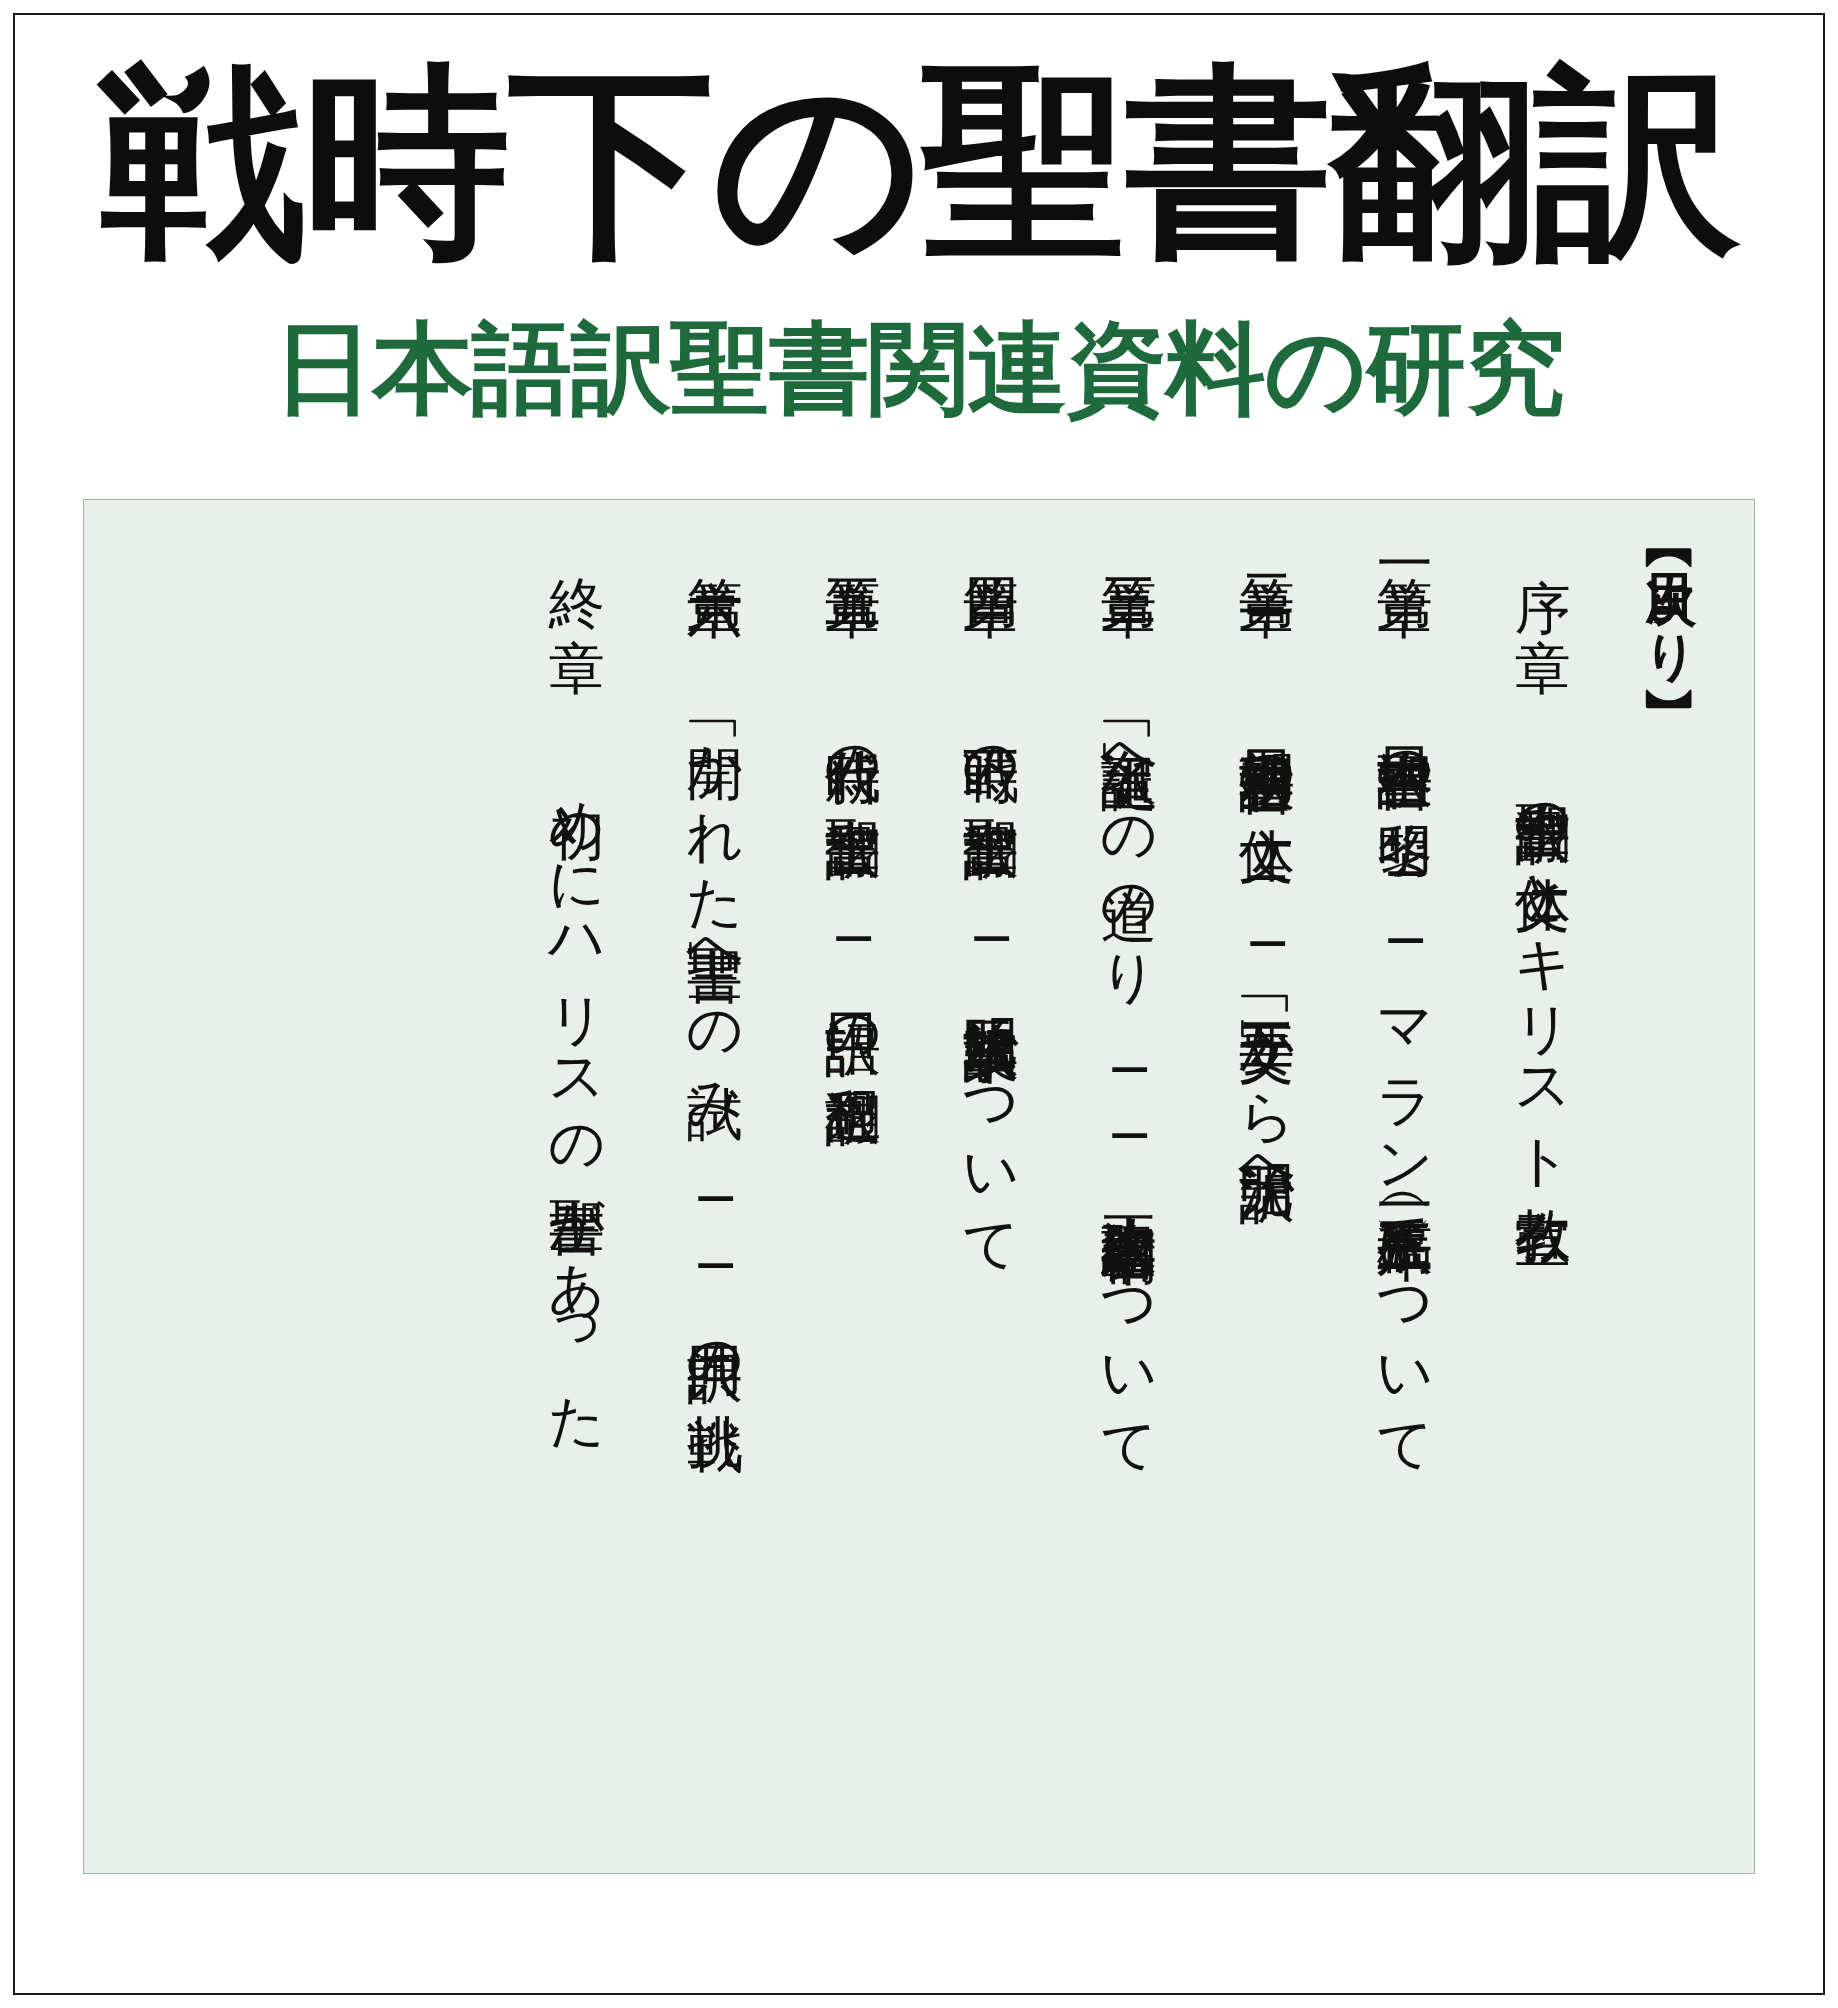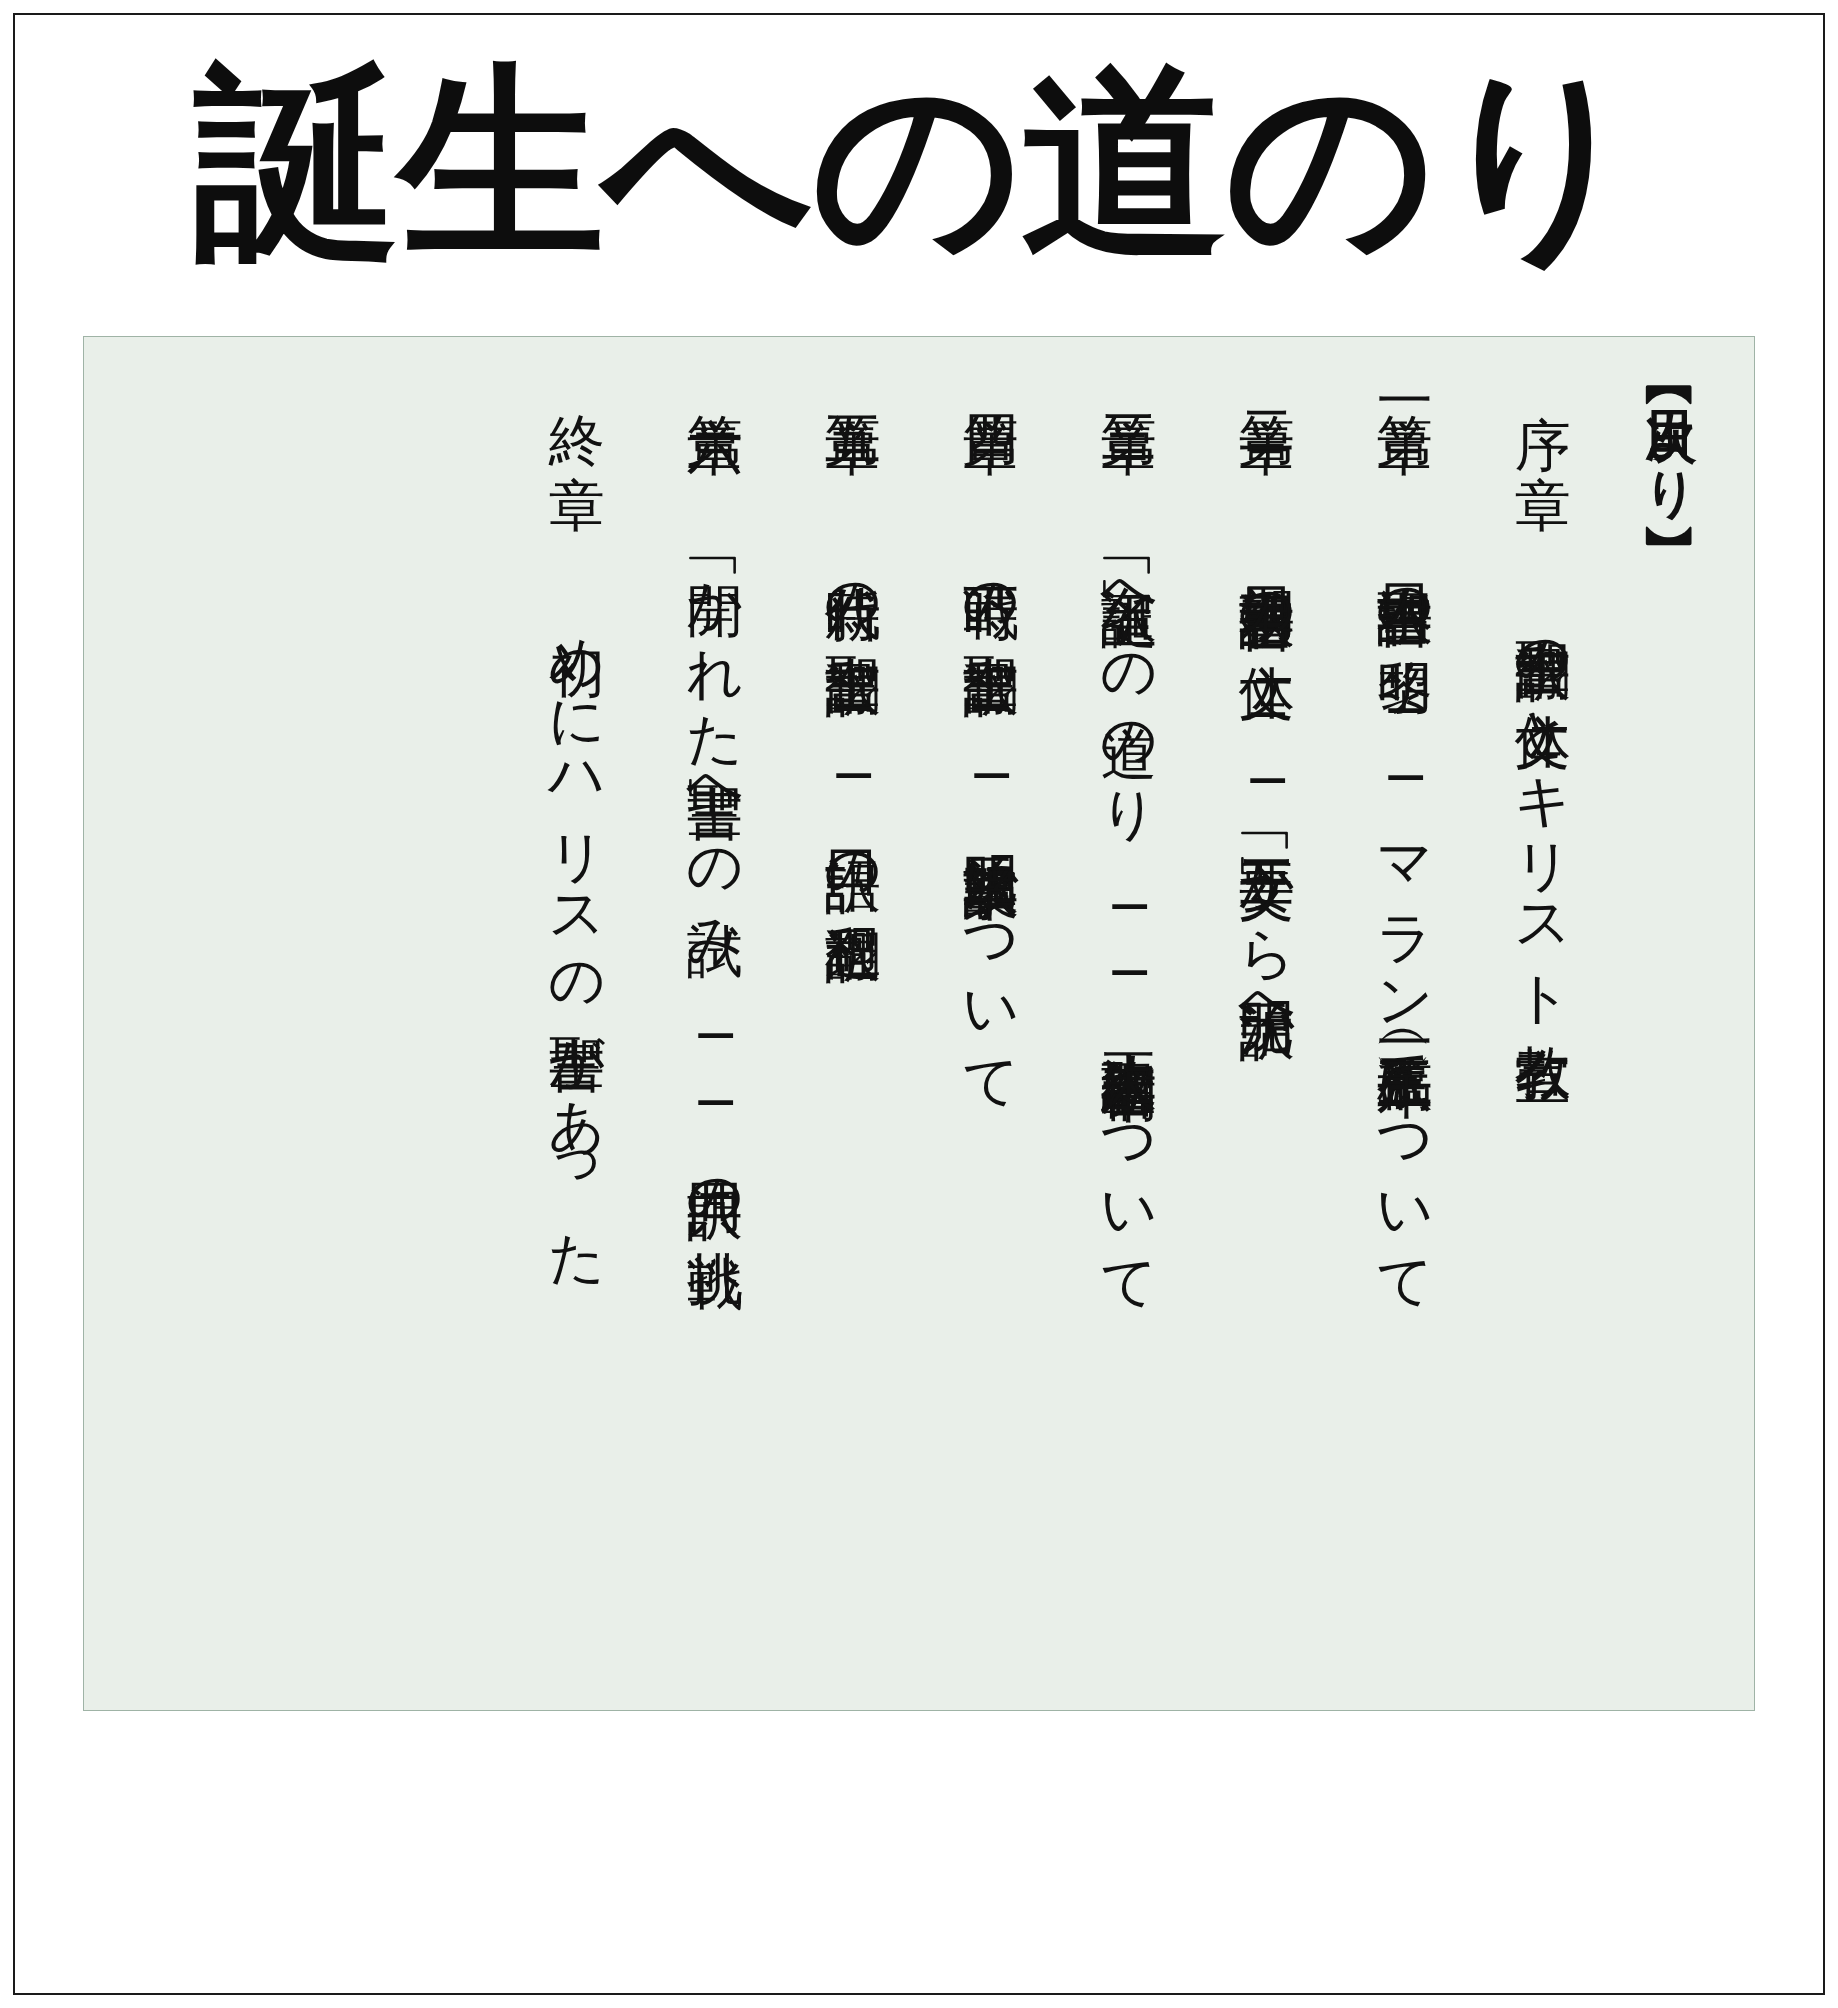--- a/index.html
+++ b/index.html
@@ -114,21 +114,22 @@
   }
 </style>
 </head>
 <body>
 
 <div class="page">
   <div class="page-border"></div>
   <div class="inner">
 
     <div class="title-block">
-      <div class="main-title">誕生への道のり</div>
+      <div class="main-title">戦時下の聖書翻訳</div>
+      <div class="sub-title">日本語訳聖書関連資料の研究</div>
     </div>
 
     <div class="toc-panel">
       <div class="toc-flow">
 
         <div class="vcol toc-heading">【目次より】</div>
 
         <div class="vcol toc-entry">
           <span class="label">序　章</span>
           <span class="gap"></span>

